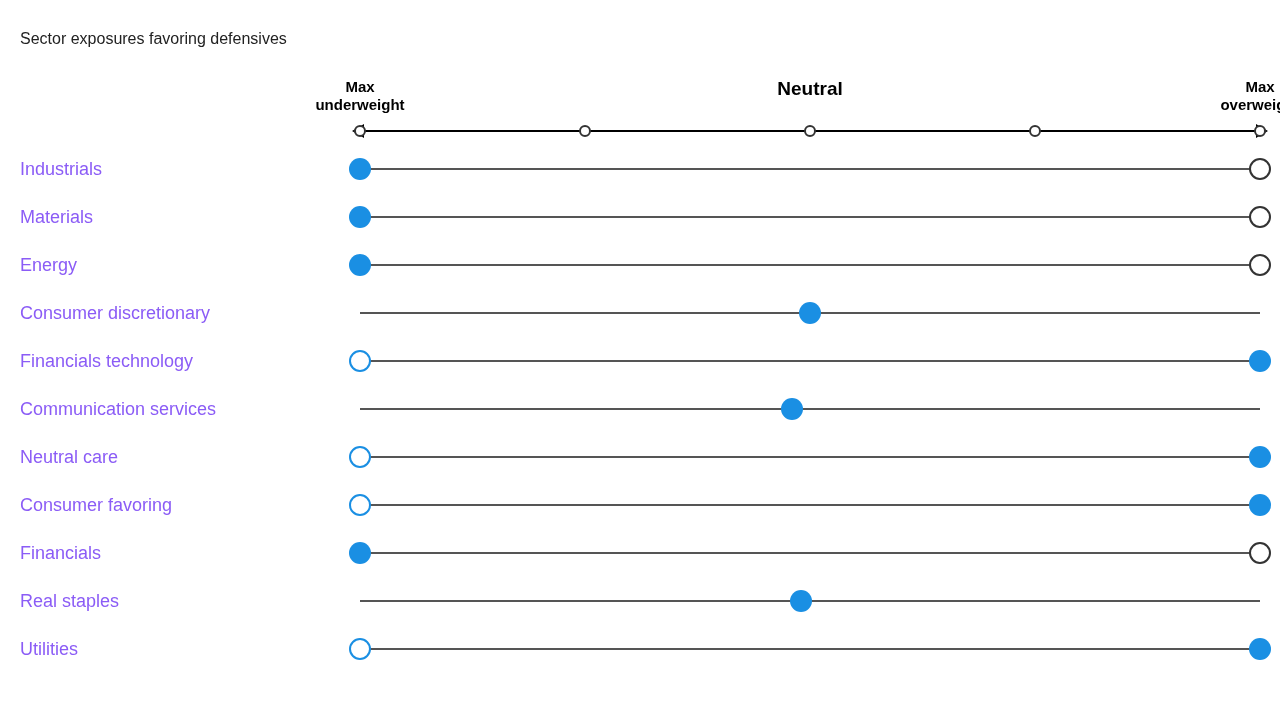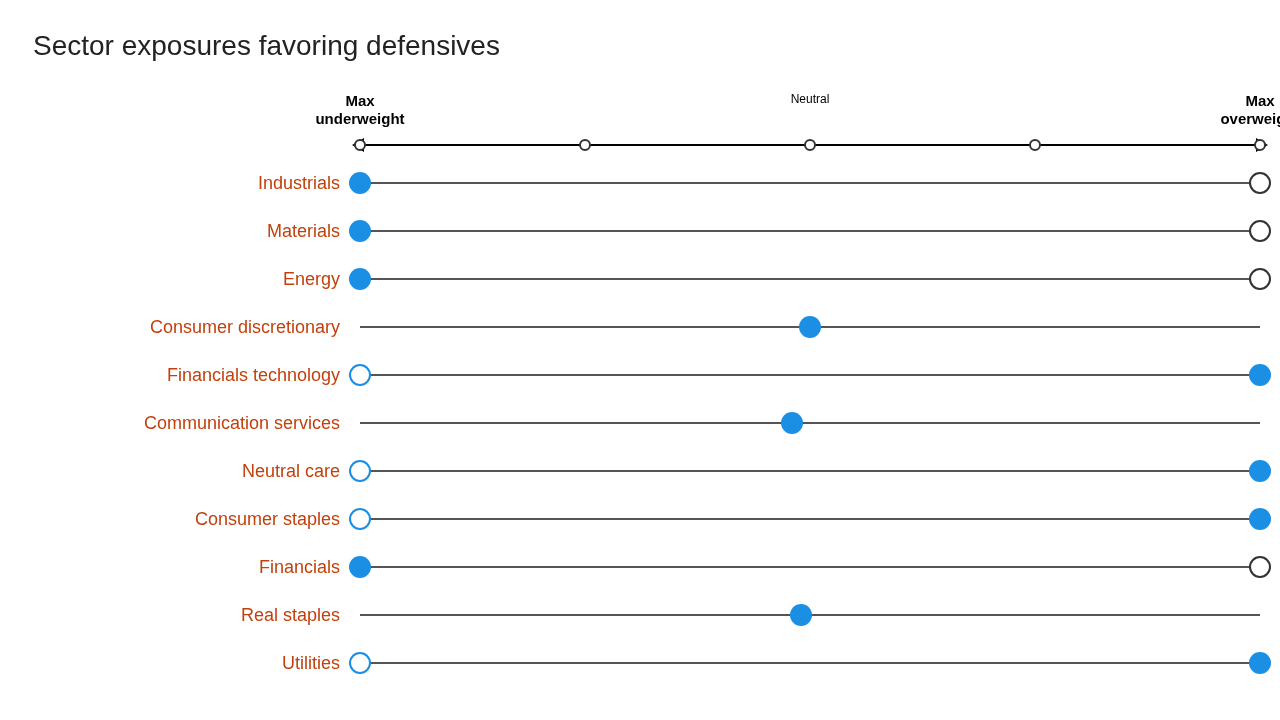--- a/index.html
+++ b/index.html
@@ -6,25 +6,25 @@
     body {
       background: #fff;
       font-family: Arial, Helvetica, sans-serif;
       width: 1280px;
       height: 720px;
       overflow: hidden;
       padding: 30px 20px 20px 20px;
     }
 
     .chart-title {
-      font-size: 28px;
+      font-size: 16px;
       font-weight: 400;
       color: #222;
       margin-bottom: 30px;
-      margin-left: 13px;
+      margin-left: 0;
     }
 
     .chart-container {
       position: relative;
       width: 100%;
     }
 
     .axis-header {
       display: flex;
       margin-left: 340px;
@@ -41,22 +41,22 @@
       font-weight: 700;
       text-align: center;
       line-height: 1.2;
       transform: translateX(-50%);
     }
 
     .axis-label-neutral {
       position: absolute;
       left: 50%;
       top: 0;
-      font-size: 12px;
-      font-weight: 400;
+      font-size: 19px;
+      font-weight: 700;
       text-align: center;
       line-height: 1.2;
       transform: translateX(-50%);
     }
 
     .axis-label-right {
       position: absolute;
       right: 0;
       top: 0;
       font-size: 15px;
@@ -124,24 +124,24 @@
     
     .chart-row {
       display: flex;
       align-items: center;
       margin-bottom: 0;
       height: 48px;
     }
 
     .row-label {
       width: 340px;
-      text-align: right;
+      text-align: left;
       padding-right: 20px;
       font-size: 18px;
-      color: #c2410c;
+      color: #8b5cf6;
       flex-shrink: 0;
     }
 
     .row-track {
       flex: 1;
       position: relative;
       height: 48px;
       display: flex;
       align-items: center;
     }
@@ -251,21 +251,21 @@
       </div>
       <div class="chart-row">
         <div class="row-label">Neutral care</div>
         <div class="row-track">
           <div class="track-line"></div>
           <div class="dot dot-empty" style="left: 0%;"></div>
           <div class="dot dot-filled" style="left: 100%;"></div>
         </div>
       </div>
       <div class="chart-row">
-        <div class="row-label">Consumer staples</div>
+        <div class="row-label">Consumer favoring</div>
         <div class="row-track">
           <div class="track-line"></div>
           <div class="dot dot-empty" style="left: 0%;"></div>
           <div class="dot dot-filled" style="left: 100%;"></div>
         </div>
       </div>
       <div class="chart-row">
         <div class="row-label">Financials</div>
         <div class="row-track">
           <div class="track-line"></div>

